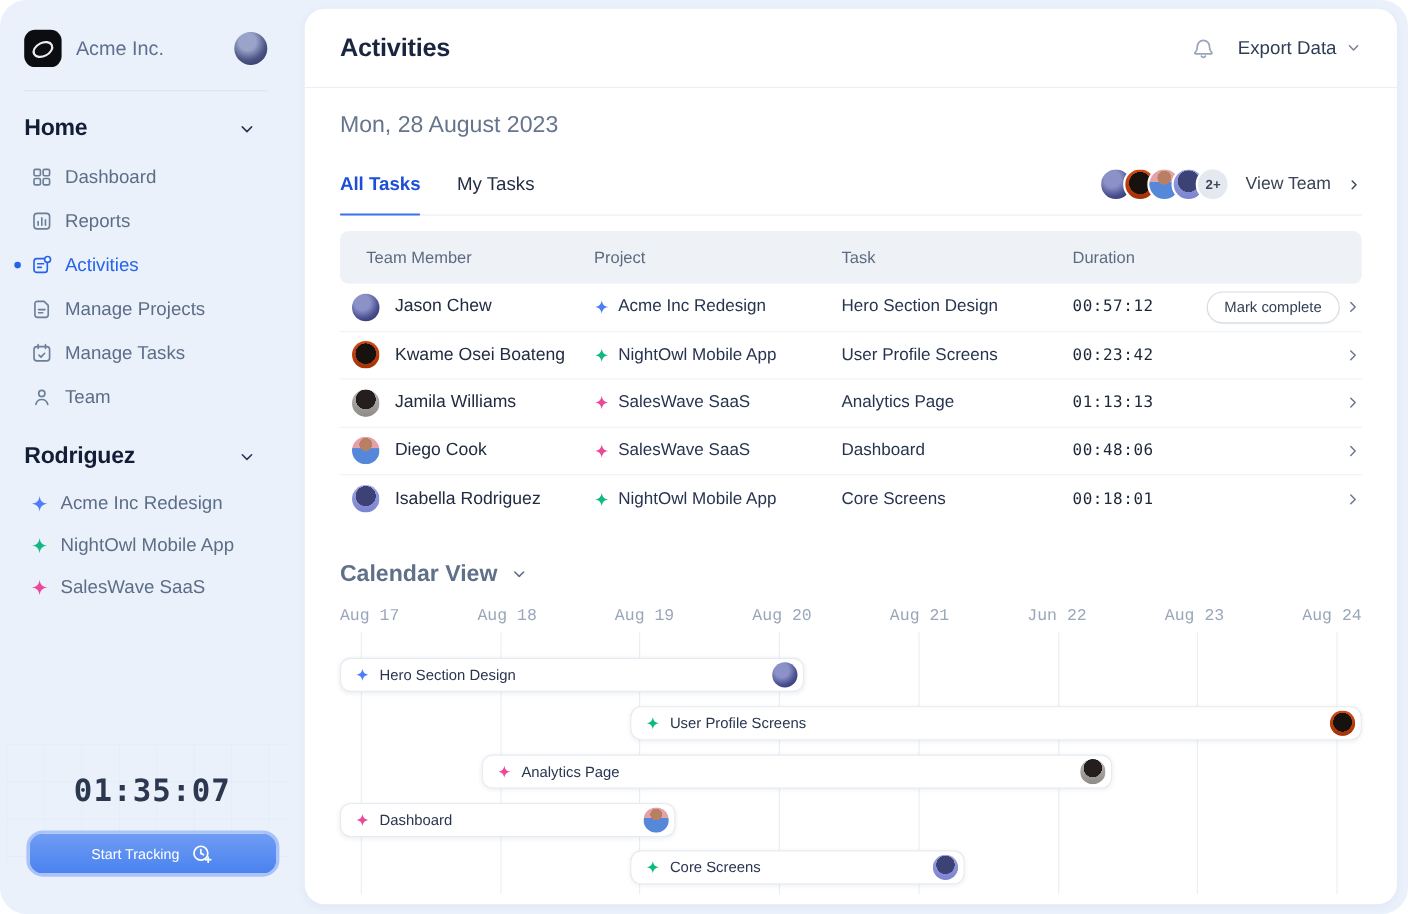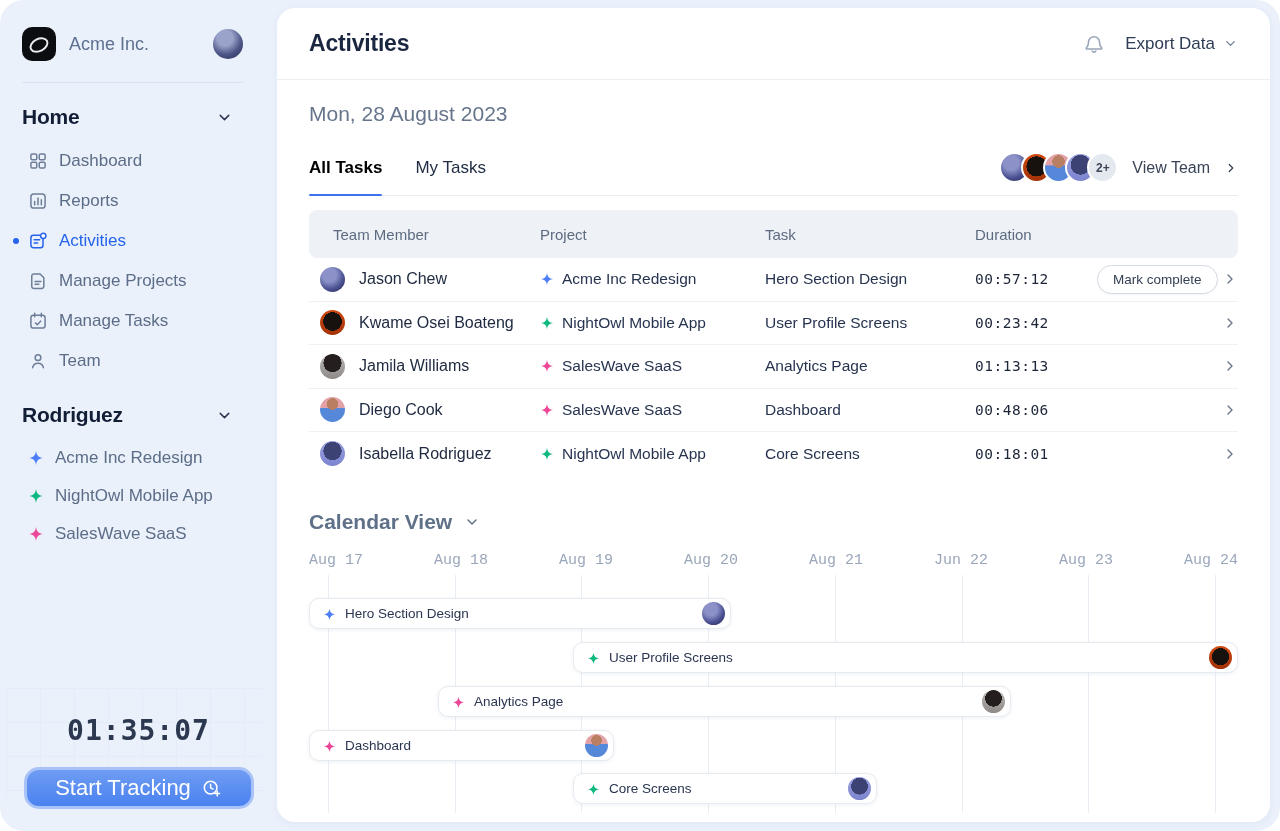--- a/index.html
+++ b/index.html
@@ -24,41 +24,41 @@
   .nav-item.active { color:#2563eb; }
   .nav-item.active .nav-icon { color:#2563eb; }
   .active-dot { position:absolute; left:13px; top:50%; transform:translateY(-50%); width:6px; height:6px; border-radius:50%; background:#2563eb; }
   .proj-item { padding:9px 20px 9px 28px; }
   .star { width:16px; height:16px; flex:0 0 auto; }
   .tracker { position:absolute; left:0; bottom:22px; width:277px; text-align:center; }
   .grid-bg { position:absolute; left:6px; right:14px; top:-26px; height:110px; opacity:.55;
     background-image:linear-gradient(#dfe9f8 1px, transparent 1px), linear-gradient(90deg,#dfe9f8 1px, transparent 1px);
     background-size:34px 34px; }
   .timer { position:relative; font-family:"DejaVu Sans Mono", monospace; font-size:28px; font-weight:700; color:#2c3850; letter-spacing:1px; margin-bottom:20px; }
-  .start-btn { position:relative; display:flex; align-items:center; justify-content:center; gap:10px; margin:0 auto; width:230px; height:42px;
+  .start-btn { position:relative; display:flex; align-items:center; justify-content:center; gap:10px; margin:12px auto; width:230px; height:42px;
     border:3px solid #a9c3f8; border-radius:15px; background:linear-gradient(180deg,#6f9cf4,#4a82ef);
-    color:#ffffff; font-size:22px; font-family:"Liberation Sans",sans-serif; cursor:pointer; }
+    color:#ffffff; font-size:13px; font-family:"Liberation Sans",sans-serif; cursor:pointer; }
   .start-btn svg { width:21px; height:21px; }
 
   
   .main { position:absolute; left:277px; top:8px; width:993px; height:814px; background:#ffffff; border-radius:18px; box-shadow:0 2px 8px rgba(30,64,120,.05); }
   .topbar { display:flex; align-items:center; justify-content:space-between; height:72px; padding:0 32px; border-bottom:1px solid #eceff3; }
   .page-title { font-size:23px; font-weight:600; color:#1a2540; letter-spacing:-.2px; }
   .topbar-right { display:flex; align-items:center; gap:20px; }
   .bell { width:22px; height:22px; color:#98a4b8; cursor:pointer; }
   .bell svg { width:100%; height:100%; }
   .export-wrap { display:flex; align-items:center; gap:8px; cursor:pointer; }
   .export-label { font-size:17px; font-weight:500; color:#2e3c55; }
   .chev { width:15px; height:15px; stroke:#76839a; }
   .content { padding:0 32px; }
   .date-heading { margin-top:22px; font-size:21px; font-weight:400; color:#66758c; }
   .tabs-row { display:flex; align-items:center; justify-content:space-between; margin-top:24px; border-bottom:1px solid #e9edf2; }
   .tabs { display:flex; gap:33px; }
   .tab { position:relative; padding:8px 0 17px; font-size:17px; font-weight:500; color:#222e45; cursor:pointer; }
-  .tab.active { color:#000000; font-weight:600; }
+  .tab.active { color:#1d4ed8; font-weight:600; }
   .tab.active::after { content:''; position:absolute; left:0; right:0; bottom:-1px; height:2.5px; background:#3b72ee; border-radius:2px; }
   .team-pill { display:flex; align-items:center; gap:14px; margin-bottom:10px; }
   .avatar-stack { display:flex; align-items:center; }
   .avatar-stack .avatar { width:31px; height:31px; border:2px solid #ffffff; margin-left:-9px; }
   .avatar-stack .avatar:first-child { margin-left:0; }
   .overflow-badge { width:31px; height:31px; border:2px solid #ffffff; margin-left:-9px; border-radius:50%; background:#e4e9f0; color:#3c4657; font-size:12px; font-weight:700; display:flex; align-items:center; justify-content:center; }
   .view-team { font-size:16px; color:#394457; cursor:pointer; }
   .chev-right { width:14px; height:14px; stroke:#394457; cursor:pointer; }
 
   

